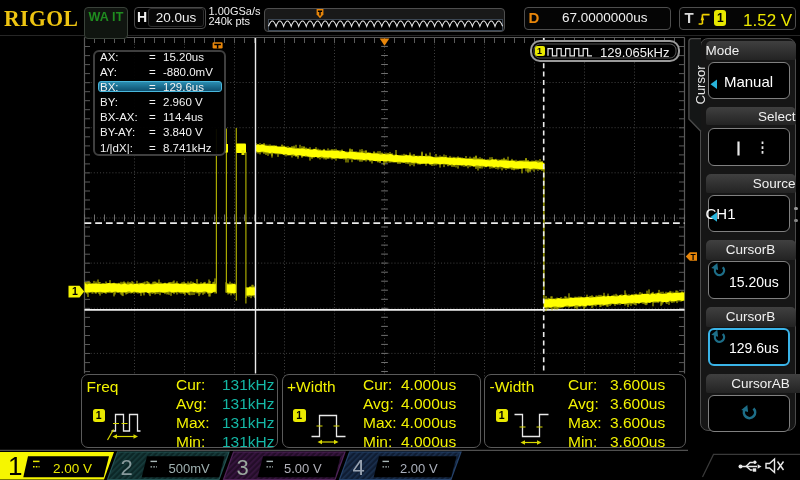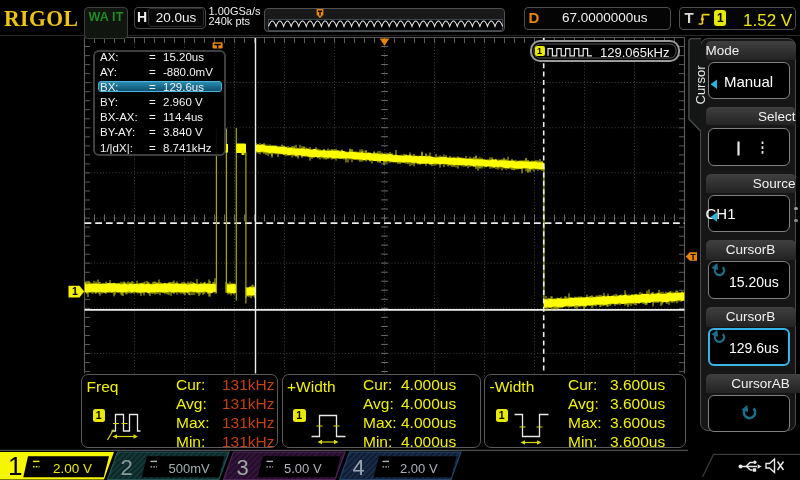--- a/index.html
+++ b/index.html
@@ -114,21 +114,21 @@
 <div class="abs" style="left:530px;top:40.3px;width:150px;height:21.6px;background:#000;border:2px solid #9a9a9a;border-radius:10px;box-shadow:inset 0 0 0 1.5px #000,inset 0 0 0 2.5px #555"></div>
 <div class="abs" style="left:534.5px;top:45.8px;width:10px;height:10.6px;background:#e8e800;border-radius:2px;color:#000;font-weight:bold;font-size:9px;text-align:center;line-height:10.6px">1</div>
 <svg class="abs" style="left:0;top:0" width="800" height="480" viewBox="0 0 800 480">
     <path d="M548.0 55.8V48.6H552.4V55.8H556.8V48.6H561.2V55.8H565.6V48.6H570.0V55.8H574.4V48.6H578.8V55.8H583.2V48.6H587.6V55.8H592.0" stroke="#e8e8e8" stroke-width="1.2" fill="none"></path>
   </svg>
 <div class="abs" style="left:600px;top:44.5px;color:#f0f0f0;font-size:13px">129.065kHz</div>
 <div class="abs" style="left:81px;top:373.5px;width:197px;height:74.5px;background:#000;border:1.5px solid #5a5a5a;border-radius:7px"></div>
 <div class="abs" style="left:86.5px;top:377.5px;color:#f2f200;font-size:15.5px">Freq</div>
 <div class="abs" style="left:92.5px;top:408.5px;width:12.5px;height:13.5px;background:#e8e800;border-radius:2.5px;color:#000;font-weight:bold;font-size:10.5px;text-align:center;line-height:13.5px">1</div>
 <div class="abs" style="left:176px;top:376px;color:#f2f200;font-size:15.5px;line-height:18.9px">Cur:<br>Avg:<br>Max:<br>Min:</div>
-<div class="abs" style="left:222px;top:376px;color:#c2410c;font-size:15.5px;line-height:18.9px">131kHz<br>131kHz<br>131kHz<br>131kHz</div>
+<div class="abs" style="left:222px;top:376px;color:#14b8a6;font-size:15.5px;line-height:18.9px">131kHz<br>131kHz<br>131kHz<br>131kHz</div>
 <svg class="abs" style="left:0;top:0" width="800" height="480" viewBox="0 0 800 480">
     <path d="M111.5 431H115.5V414.5H123.5V431H129.5V414.5H137.5V431H140.5" stroke="#e8e8e8" stroke-width="1.3" fill="none"></path>
     <path d="M113 423.5H119M121.5 423.5H127.5" stroke="#d8d800" stroke-width="1.2" fill="none"></path>
     <path d="M107.5 440L113.5 429.5" stroke="#d8d800" stroke-width="1.2" fill="none"></path>
     <path d="M115.5 436.5H135" stroke="#d8d800" stroke-width="1.2" fill="none"></path>
     <polygon points="112.5,436.5 117,434.3 117,438.7" fill="#d8d800"></polygon>
     <polygon points="138,436.5 133.5,434.3 133.5,438.7" fill="#d8d800"></polygon>
   </svg>
 <div class="abs" style="left:281.5px;top:373.5px;width:199px;height:74.5px;background:#000;border:1.5px solid #5a5a5a;border-radius:7px"></div>
 <div class="abs" style="left:287.0px;top:377.5px;color:#f2f200;font-size:15.5px">+Width</div>

